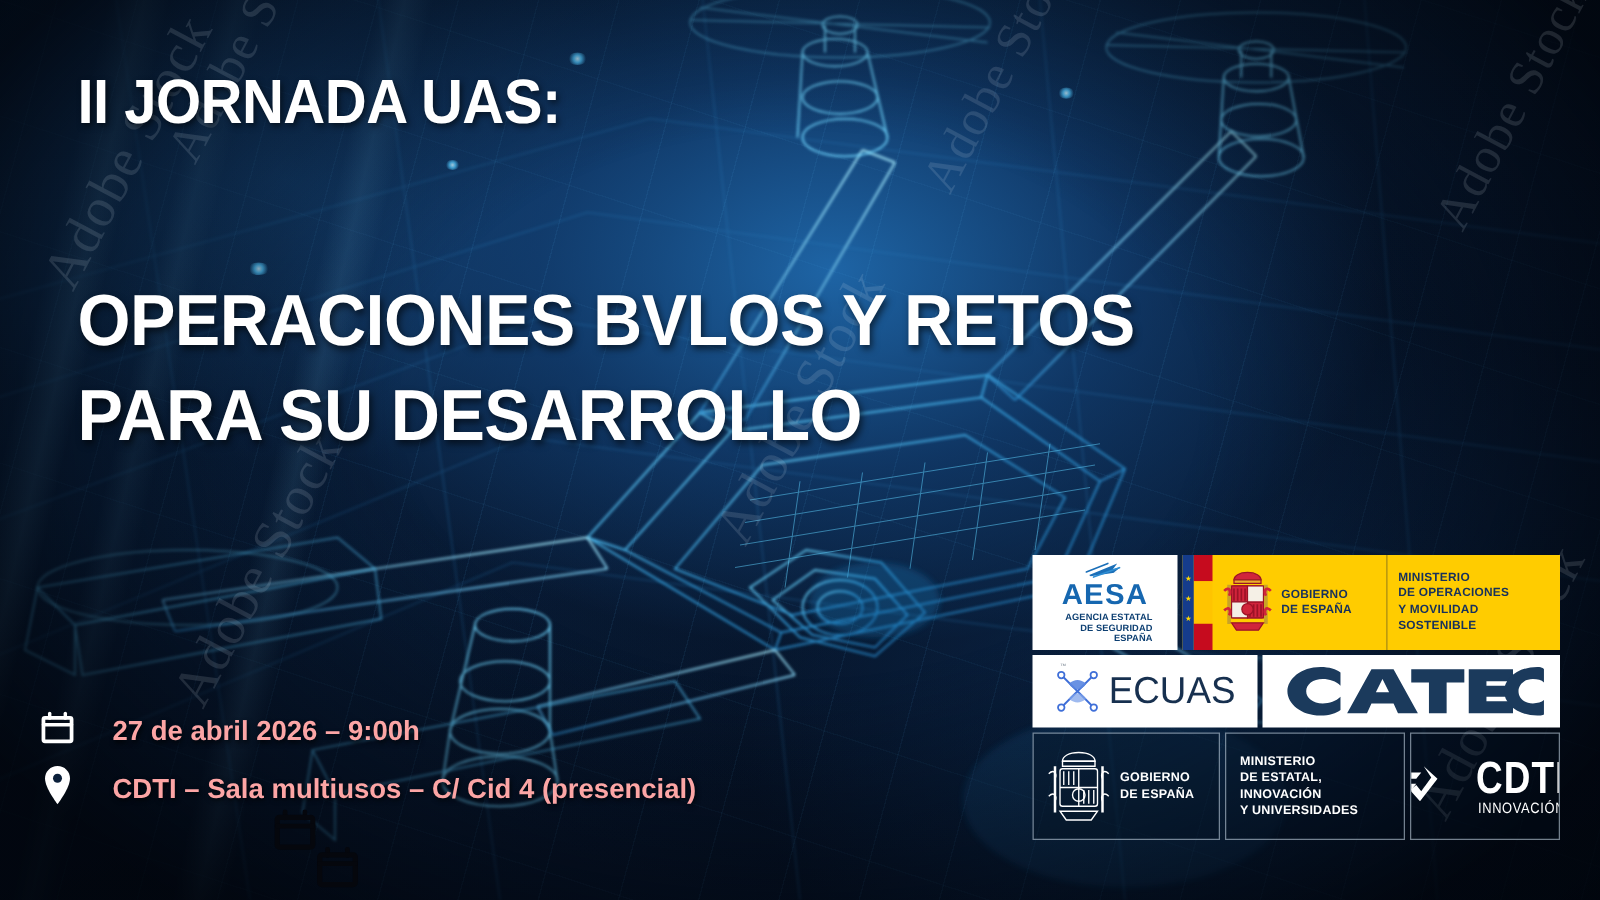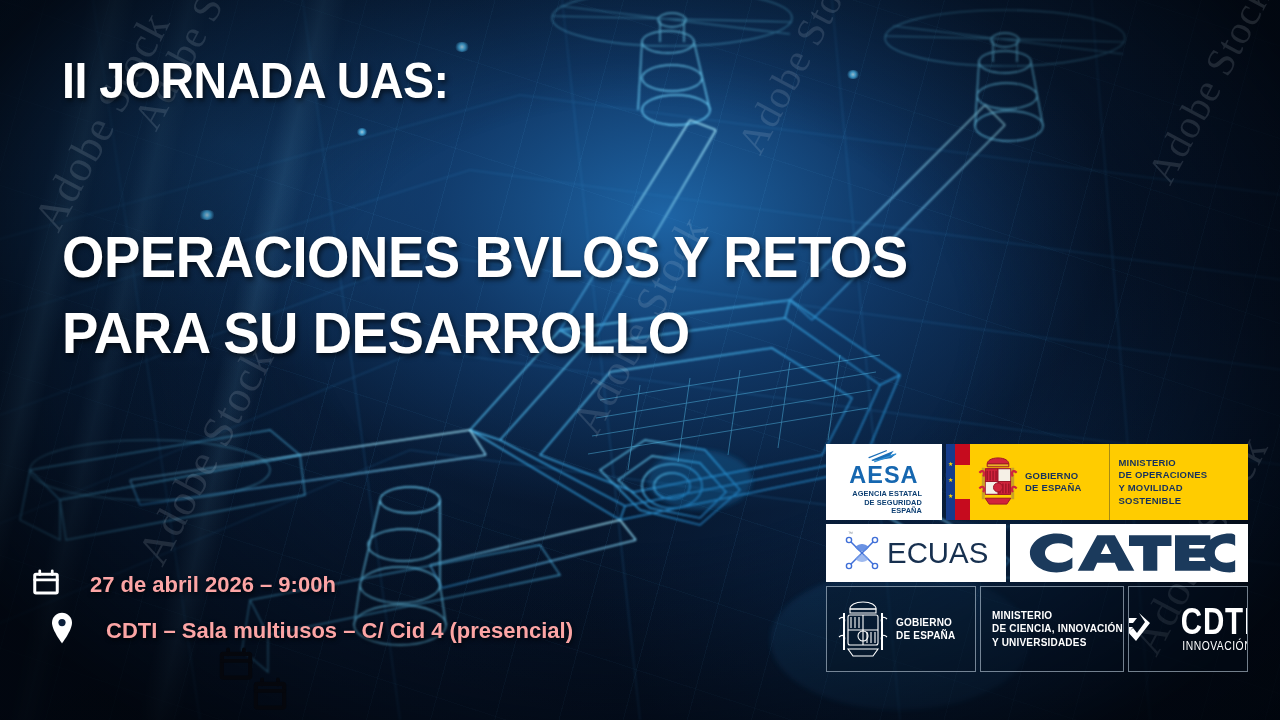--- a/index.html
+++ b/index.html
@@ -100,21 +100,21 @@
     align-items:flex-end;
     gap:28px;
     color:#fca5a5;
     font-size:22px;
     font-weight:bold;
     letter-spacing:0px;
     text-shadow:1px 2px 4px rgba(0,0,0,0.75);
     white-space:nowrap;
   }
   #info-date { left:30px; top:568px; }
-  #info-place { left:46px; top:612px; }
+  #info-place { left:30px; top:612px; }
   .info-ico { width:32px; display:flex; justify-content:center; align-items:center; flex:0 0 32px; }
 
   
   .artifact { position:absolute; }
 
   
   #logo-block {
     position:absolute;
     left:826px; top:444px;
     width:422px;
@@ -501,21 +501,21 @@
         </svg>
         <div class="gob-dark-txt">
           <div>GOBIERNO</div>
           <div>DE ESPAÑA</div>
         </div>
       </div>
 
       <div class="cell min-ciencia">
         <div class="min-ciencia-txt">
           <div>MINISTERIO</div>
-          <div>DE CIENCIA, INNOVACIÓN</div>
+          <div>DE ESTATAL, INNOVACIÓN</div>
           <div>Y UNIVERSIDADES</div>
         </div>
       </div>
 
       <div class="cell cdti">
         <svg class="cdti-mark" viewBox="0 0 40 40" fill="#ffffff">
           <path d="M2 9 L19 9 L15 14 L2 14 Z"></path>
           <path d="M2 18 L15 18 L11 23 L2 23 Z"></path>
           <path d="M21 4 L32 14 L18 32 L10 23 L15 19 L19 24 L27 13 Z"></path>
         </svg>

